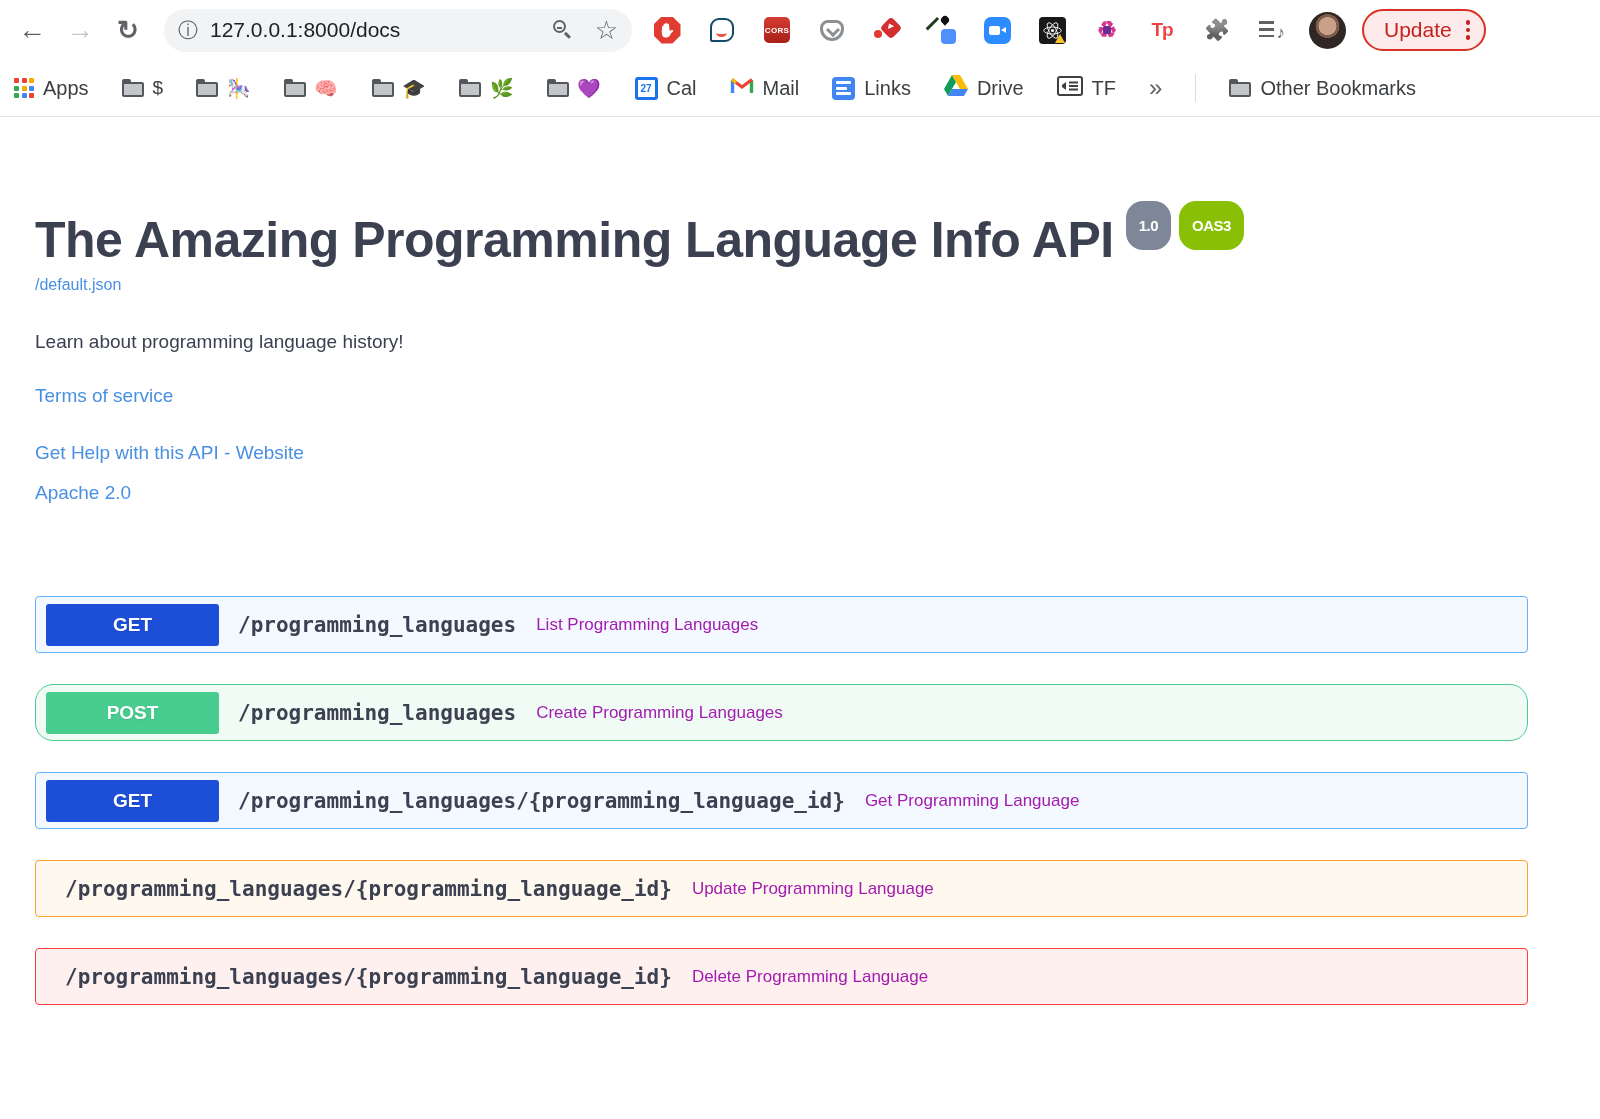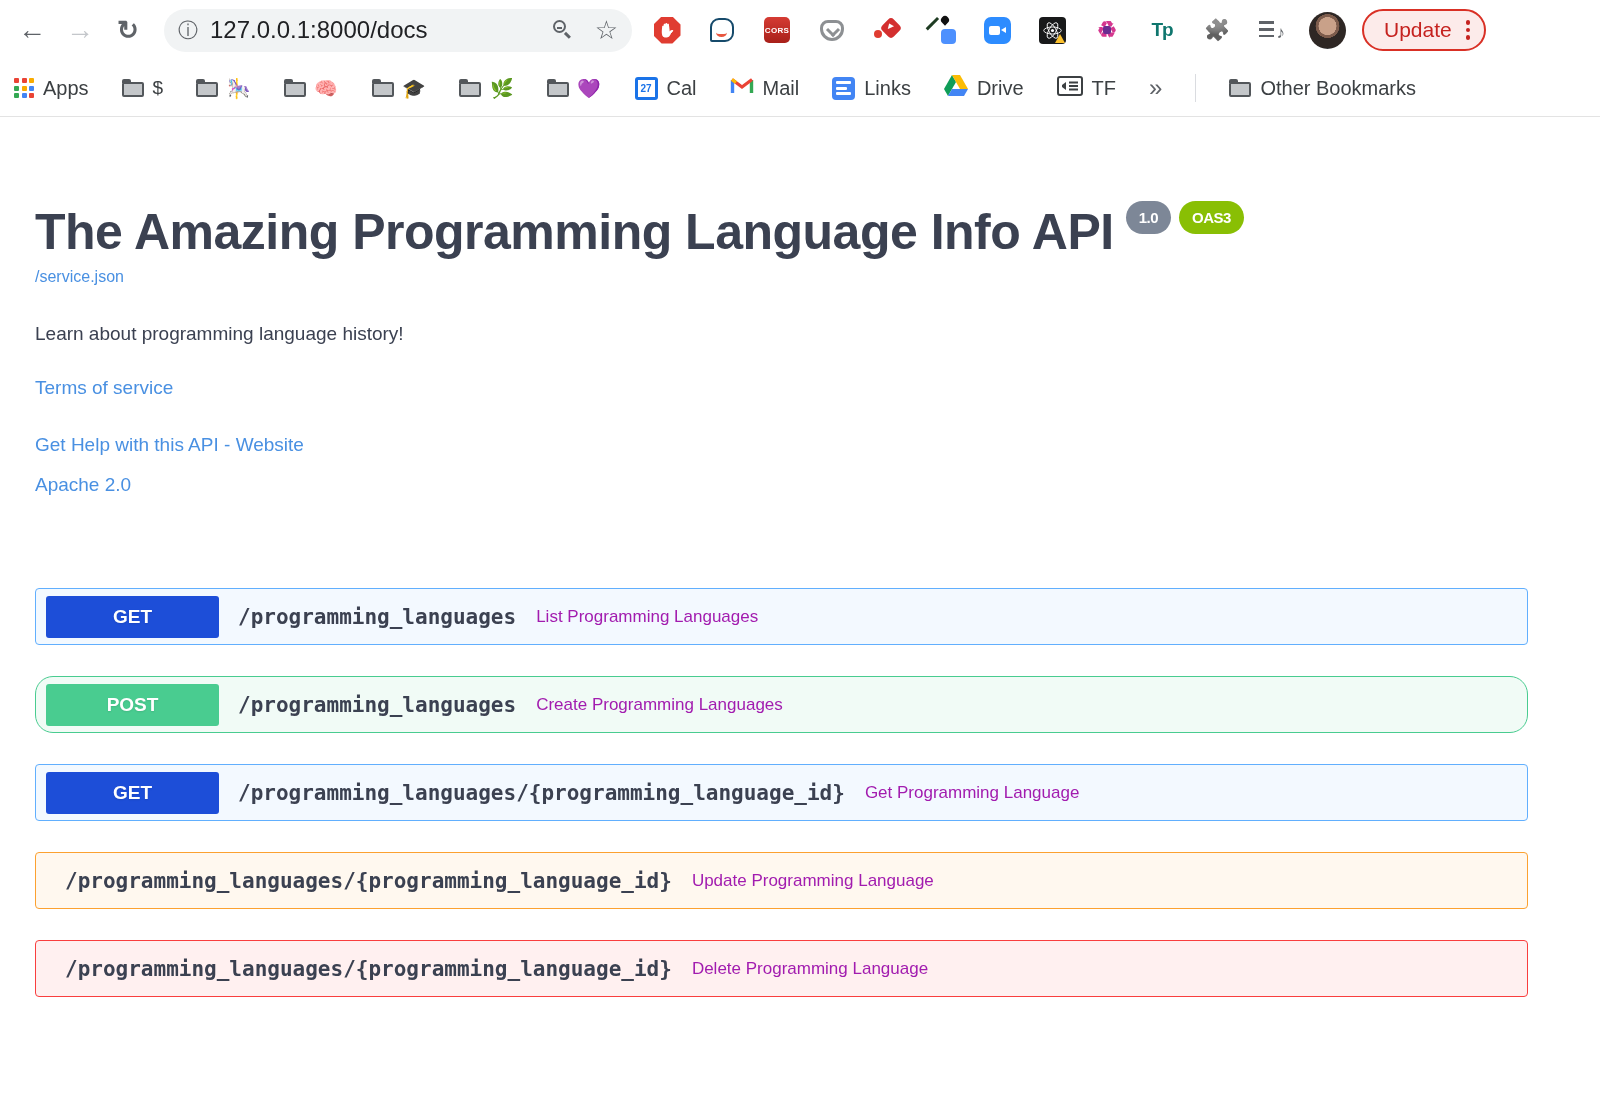--- a/index.html
+++ b/index.html
@@ -8,21 +8,21 @@
   
   .toolbar { height:60px; display:flex; align-items:center; padding:0 10px 0 12px; background:#fff; }
   .nav-btn { width:40px; height:40px; display:flex; align-items:center; justify-content:center;
              font-size:28px; color:#5f6368; border-radius:50%; margin-right:8px; cursor:pointer; }
   .nav-btn.disabled { color:#c4c7cb; }
   .reload-glyph { font-size:26px; font-weight:bold; }
 
   .urlbar { display:flex; align-items:center; background:#f1f3f4; border-radius:22px; height:43px;
             width:468px; margin:0 14px 0 8px; padding:0 14px; }
   .info-icon { font-size:20px; color:#5f6368; margin-right:12px; }
-  .url-text { font-size:24px; color:#202124; flex:1; white-space:nowrap; }
+  .url-text { font-size:21px; color:#202124; flex:1; white-space:nowrap; }
   .zoom-out-icon { position:relative; width:20px; height:20px; margin-right:22px; }
   .zoom-out-icon .lens { position:absolute; top:0; left:0; width:13px; height:13px; border:2px solid #5f6368; border-radius:50%; }
   .zoom-out-icon .lens::after { content:""; position:absolute; left:2px; top:4.5px; width:5px; height:2px; background:#5f6368; }
   .zoom-out-icon .handle { position:absolute; width:2.5px; height:7px; background:#5f6368; left:13px; top:12px; transform:rotate(-45deg); }
   .star-icon { font-size:26px; color:#5f6368; line-height:1; }
 
   .ext-row { display:flex; align-items:center; gap:25px; margin-left:6px; }
   .ext { width:30px; height:30px; display:flex; align-items:center; justify-content:center; position:relative; cursor:pointer; }
 
   .oct { width:27px; height:27px; background:#e03c31; clip-path:polygon(30% 0,70% 0,100% 30%,100% 70%,70% 100%,30% 100%,0 70%,0 30%);
@@ -55,21 +55,21 @@
   .zoomcam::after { content:""; position:absolute; left:17px; top:10px; width:0; height:0;
                     border-right:5px solid #fff; border-top:3.5px solid transparent; border-bottom:3.5px solid transparent; }
 
   .react { width:27px; height:27px; background:#18191a; border-radius:4px; display:flex; align-items:center; justify-content:center; position:relative; }
   .react .warn { position:absolute; right:1px; bottom:1px; width:0; height:0;
                  border-left:5px solid transparent; border-right:5px solid transparent; border-bottom:9px solid #fbc02d; }
 
   .recycle { position:relative; font-size:24px; color:#d5378f; line-height:1; }
   .recycle .chip { position:absolute; left:50%; top:52%; transform:translate(-50%,-50%); width:8px; height:8px; background:#6a2c91; border-radius:2px; }
 
-  .tp-text { font-size:19px; font-weight:bold; color:#0f766e; letter-spacing:-1px; }
+  .tp-text { font-size:19px; font-weight:bold; color:#ef4444; letter-spacing:-1px; }
 
   .puzzle { font-size:21px; filter:grayscale(1) brightness(.75); }
 
   .playlist { position:relative; width:26px; height:22px; }
   .playlist .bars { position:absolute; left:0; top:2px; width:16px; height:16px;
                     background:linear-gradient(#5f6368 0 3px, transparent 3px 7px, #5f6368 7px 10px, transparent 10px 14px, #5f6368 14px 17px, transparent 0);
                     width:15px; }
   .playlist .note { position:absolute; right:0; bottom:-2px; font-size:17px; color:#5f6368; }
 
   .avatar { width:37px; height:37px; border-radius:50%; margin-left:22px; cursor:pointer;
@@ -94,21 +94,21 @@
                 color:#1a73e8; font-size:10px; }
   .links-icon { width:23px; height:23px; background:#4285f4; border-radius:4px; display:flex; flex-direction:column; justify-content:center; gap:2.5px; padding:0 4px; }
   .links-icon i { height:3px; background:#fff; border-radius:1px; }
   .links-icon i:nth-child(2) { width:70%; }
   .bm-chevrons { font-size:24px; color:#5f6368; cursor:pointer; }
   .bm-divider { width:1px; height:28px; background:#dadce0; }
 
   
   .page { padding:84px 72px 0 35px; }
   .api-title { font-size:50px; font-weight:bold; color:#3b4151; letter-spacing:-.5px; }
-  .badge { display:inline-flex; align-items:center; justify-content:center; height:33px; padding:0 13px; border-radius:17px;
+  .badge { display:inline-flex; align-items:center; justify-content:center; height:49px; padding:0 13px; border-radius:17px;
            color:#fff; font-size:15px; font-weight:bold; vertical-align:26px; margin-left:12px; }
   .badge.version { background:#7d8797; }
   .badge.oas { background:#89bf04; margin-left:8px; }
   .spec-link { display:block; margin-top:7px; font-size:16px; color:#4990e2; text-decoration:none; }
   .api-desc { margin-top:37px; font-size:19px; color:#3b4151; }
   .link-line { display:block; font-size:19px; color:#4990e2; text-decoration:none; }
   .tos { margin-top:32px; }
   .help-site { margin-top:35px; }
   .help-mail { margin-top:9px; }
   .license { margin-top:18px; }
@@ -317,21 +317,21 @@
   <span class="bm-chevrons">»</span>
   <span class="bm-divider"></span>
   <div class="bm">
     <span class="folder"></span>
     <span>Other Bookmarks</span>
   </div>
 </div>
 
 <div class="page">
   <h1 class="api-title"><span>The Amazing Programming Language Info API</span><span class="badge version">1.0</span><span class="badge oas">OAS3</span></h1>
-  <a class="spec-link" href="#">/service.json</a>
+  <a class="spec-link" href="#">/default.json</a>
 
   <p class="api-desc">Learn about programming language history!</p>
 
   <a class="link-line tos" href="#">Terms of service</a>
   <a class="link-line help-site" href="#">Get Help with this API - Website</a>
   <a class="link-line license" href="#">Apache 2.0</a>
 
   <div class="tag-section">
 
     <div class="opblock first op-get">

